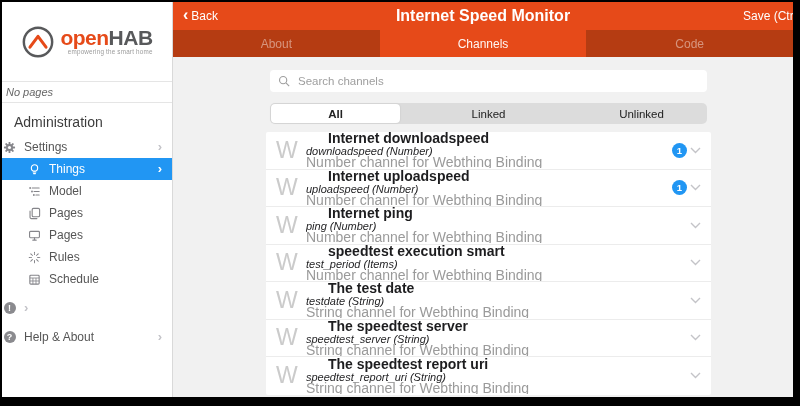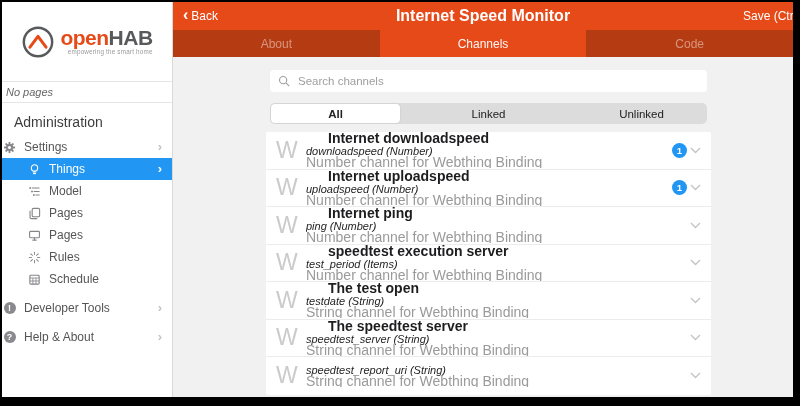--- a/index.html
+++ b/index.html
@@ -159,21 +159,20 @@
               <path d="M2 5.4h10M5.3 5.4v6.6M8.6 5.4v6.6M2 8.6h10" stroke="currentColor" stroke-width="0.9"></path>
             </svg>
           </span>
     <span class="nav-label">Schedule</span>
 
   </div>
         <div class="nav-item gap-top">
     <span class="nav-icon">
             <span class="icon-circle">!</span>
           </span>
-    <span class="nav-label">Developer Tools</span>
     <span class="nav-chevron">›</span>
   </div>
         <div class="nav-item gap-top">
     <span class="nav-icon">
             <span class="icon-circle">?</span>
           </span>
     <span class="nav-label">Help &amp; About</span>
     <span class="nav-chevron">›</span>
   </div>
       </div>
@@ -258,35 +257,35 @@
     <div class="row-right">
 
       <svg width="11" height="7" viewBox="0 0 11 7">
         <polyline points="1,1 5.5,5.5 10,1" fill="none" stroke="#c4c4c8" stroke-width="1.4"></polyline>
       </svg>
     </div>
   </div>
             <div class="channel-row">
     <span class="avatar">W</span>
     <div class="row-text">
-      <div class="row-title">speedtest execution server</div>
+      <div class="row-title">speedtest execution smart</div>
       <div class="row-subtitle">test_period (Items)</div>
       <div class="row-desc">Number channel for Webthing Binding</div>
     </div>
     <div class="row-right">
 
       <svg width="11" height="7" viewBox="0 0 11 7">
         <polyline points="1,1 5.5,5.5 10,1" fill="none" stroke="#c4c4c8" stroke-width="1.4"></polyline>
       </svg>
     </div>
   </div>
             <div class="channel-row">
     <span class="avatar">W</span>
     <div class="row-text">
-      <div class="row-title">The test open</div>
+      <div class="row-title">The test date</div>
       <div class="row-subtitle">testdate (String)</div>
       <div class="row-desc">String channel for Webthing Binding</div>
     </div>
     <div class="row-right">
 
       <svg width="11" height="7" viewBox="0 0 11 7">
         <polyline points="1,1 5.5,5.5 10,1" fill="none" stroke="#c4c4c8" stroke-width="1.4"></polyline>
       </svg>
     </div>
   </div>
@@ -300,20 +299,21 @@
     <div class="row-right">
 
       <svg width="11" height="7" viewBox="0 0 11 7">
         <polyline points="1,1 5.5,5.5 10,1" fill="none" stroke="#c4c4c8" stroke-width="1.4"></polyline>
       </svg>
     </div>
   </div>
             <div class="channel-row">
     <span class="avatar">W</span>
     <div class="row-text">
+      <div class="row-title">The speedtest report uri</div>
       <div class="row-subtitle">speedtest_report_uri (String)</div>
       <div class="row-desc">String channel for Webthing Binding</div>
     </div>
     <div class="row-right">
 
       <svg width="11" height="7" viewBox="0 0 11 7">
         <polyline points="1,1 5.5,5.5 10,1" fill="none" stroke="#c4c4c8" stroke-width="1.4"></polyline>
       </svg>
     </div>
   </div>

